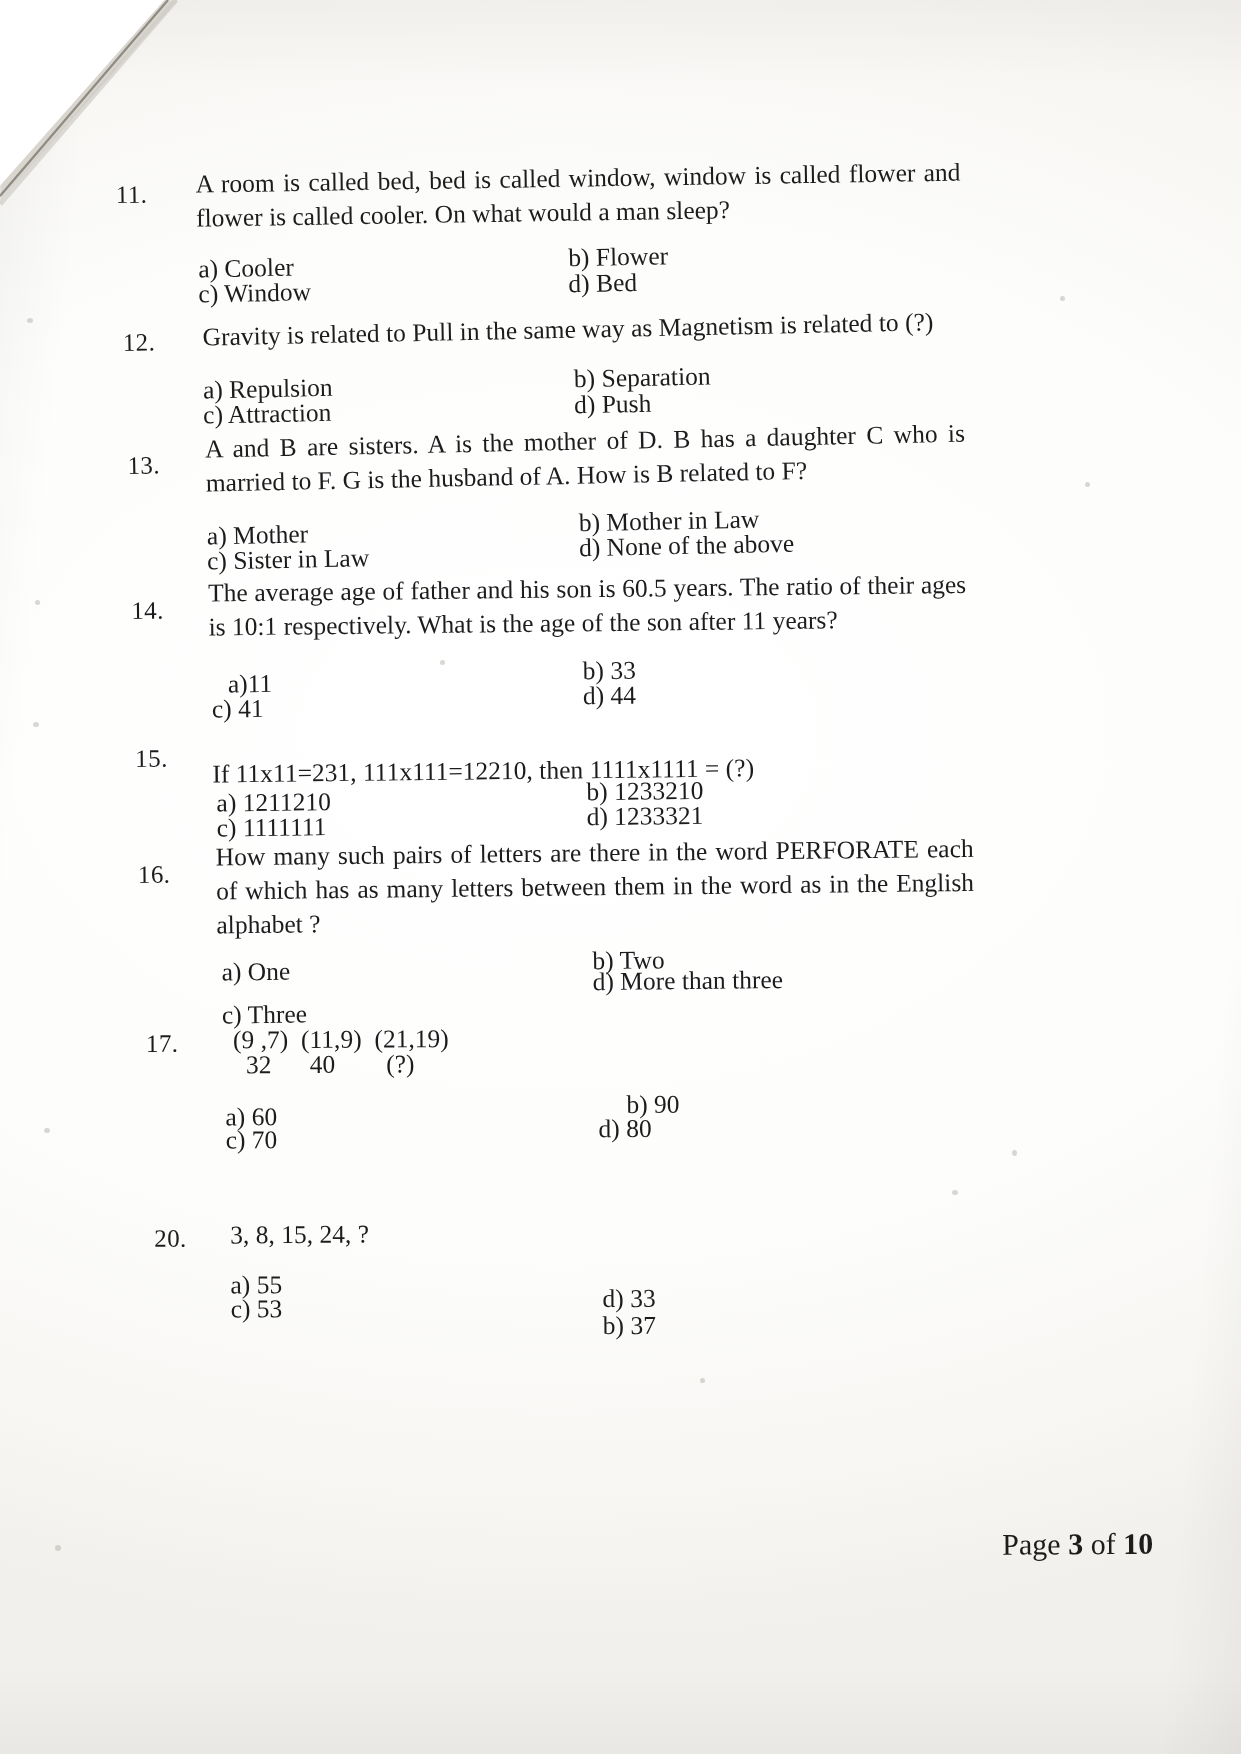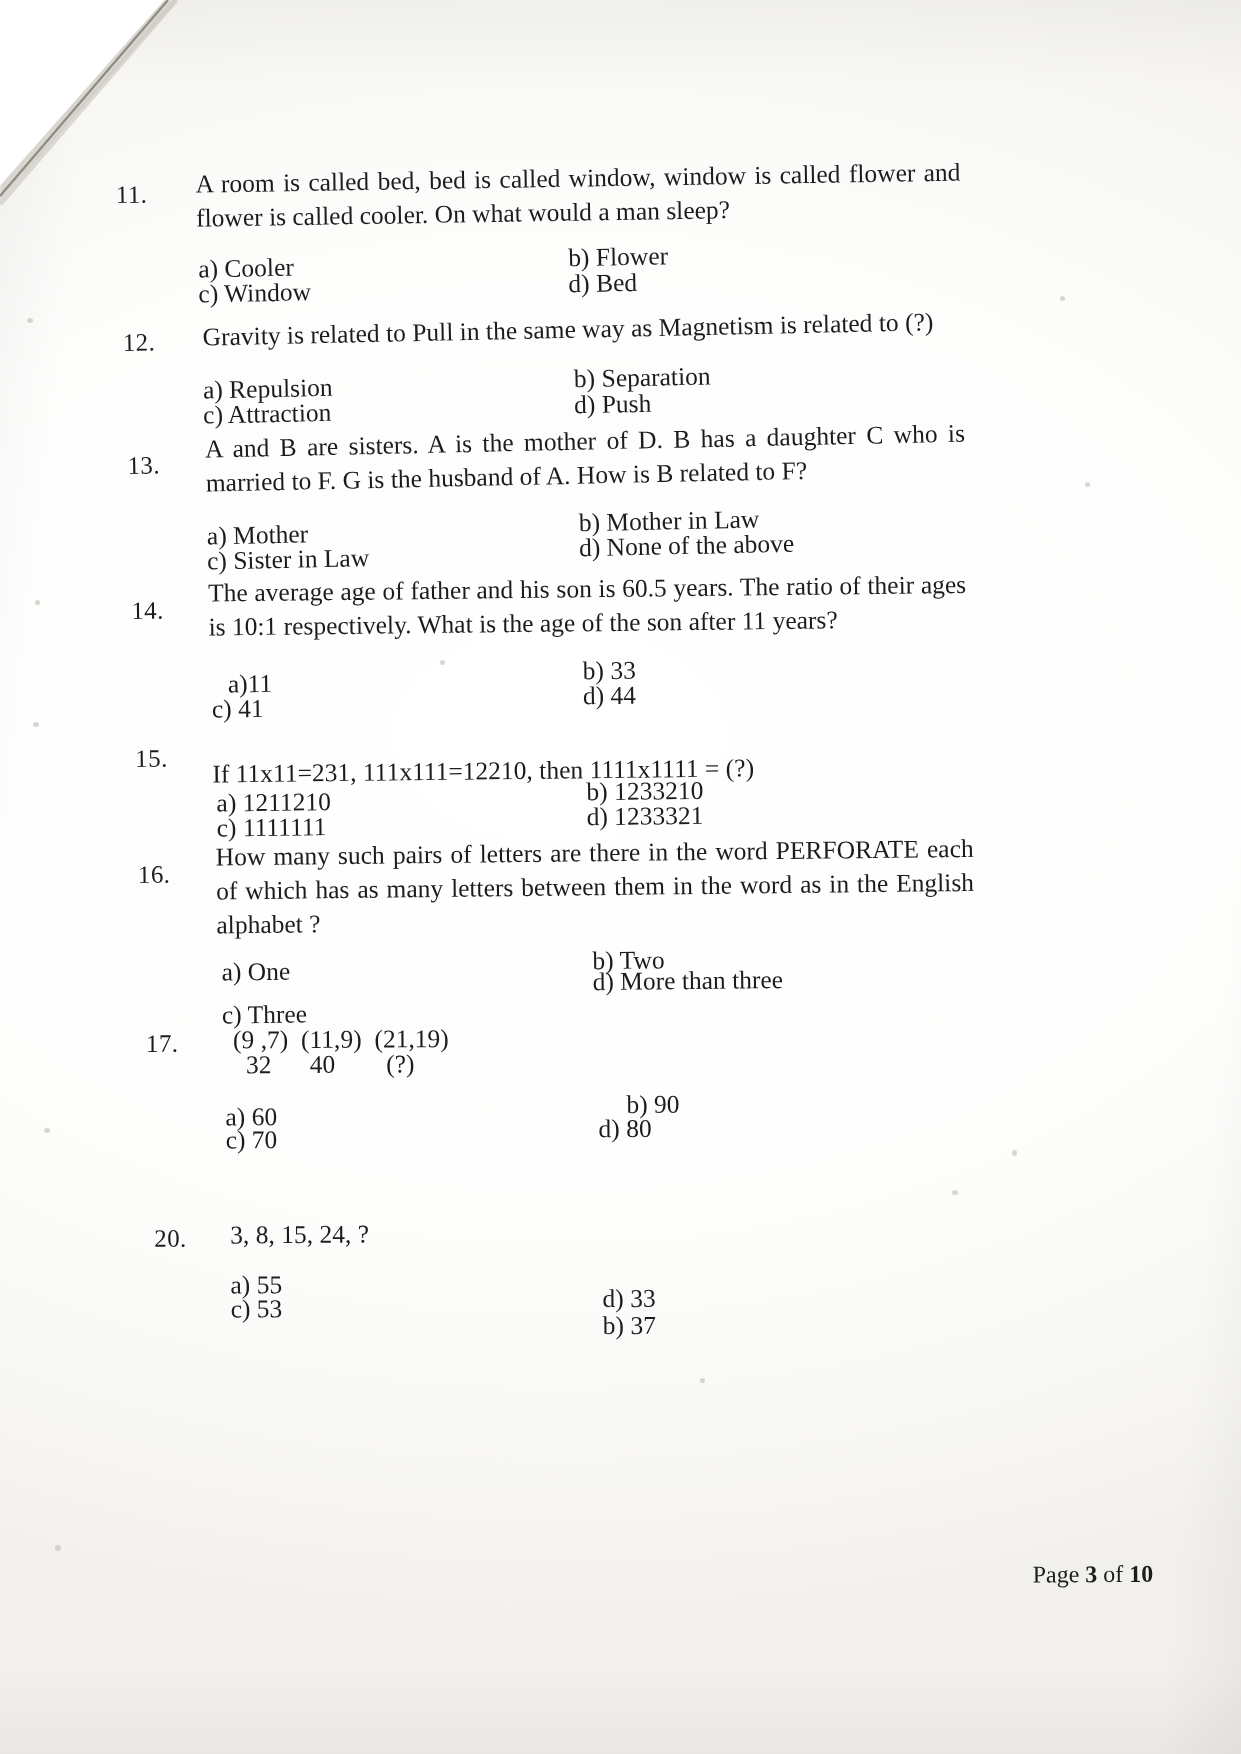--- a/index.html
+++ b/index.html
@@ -81,22 +81,22 @@
 
   .matrix-row{
     position:absolute;
     font-size:25.5px;
     white-space:pre;
     line-height:31px;
   }
 
   .footer{
     position:absolute;
-    right:92px;bottom:136px;
-    font-size:24px;
+    right:92px;bottom:156px;
+    font-size:30px;
     white-space:pre;
     font-family:"Liberation Serif", serif;
   }
   .footer b{font-weight:bold;}
 
   
   .sk1{transform:rotate(-0.55deg);transform-origin:left center;}
   .sk2{transform:rotate(-0.85deg);transform-origin:left center;}
   .sk3{transform:rotate(-0.3deg);transform-origin:left center;}
   .sk0{transform:rotate(0deg);transform-origin:left center;}

